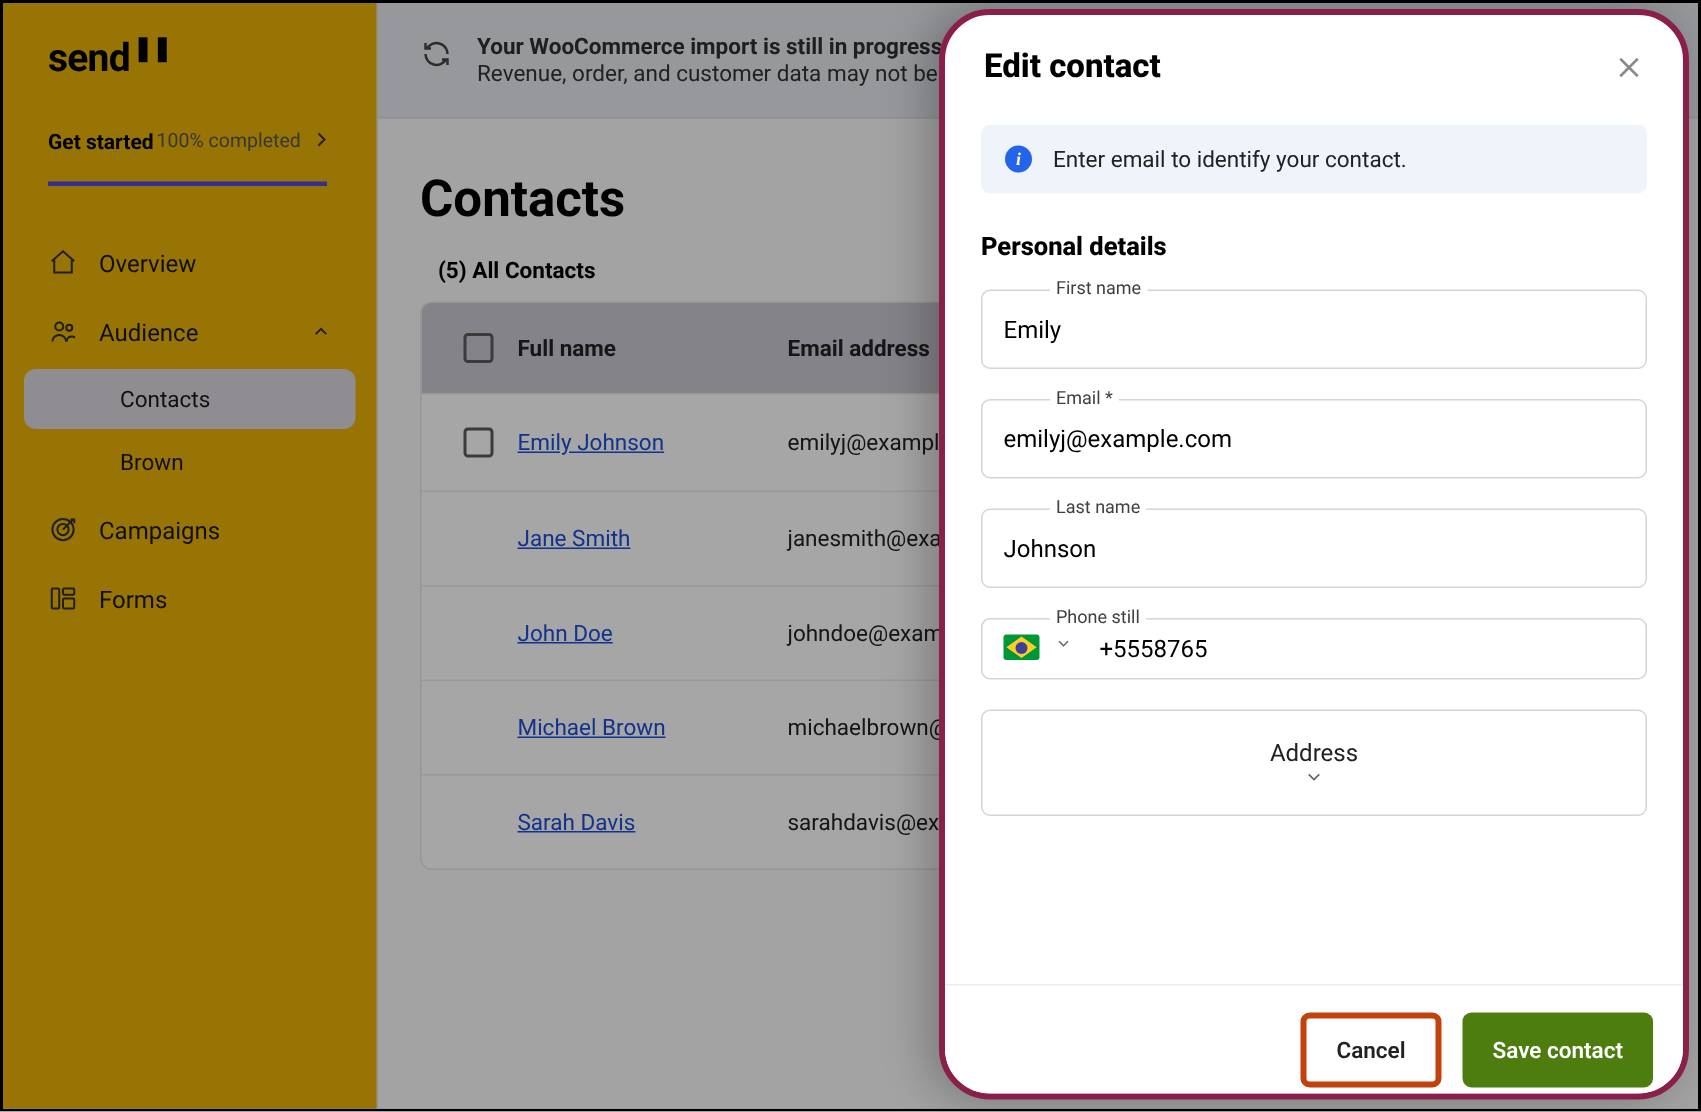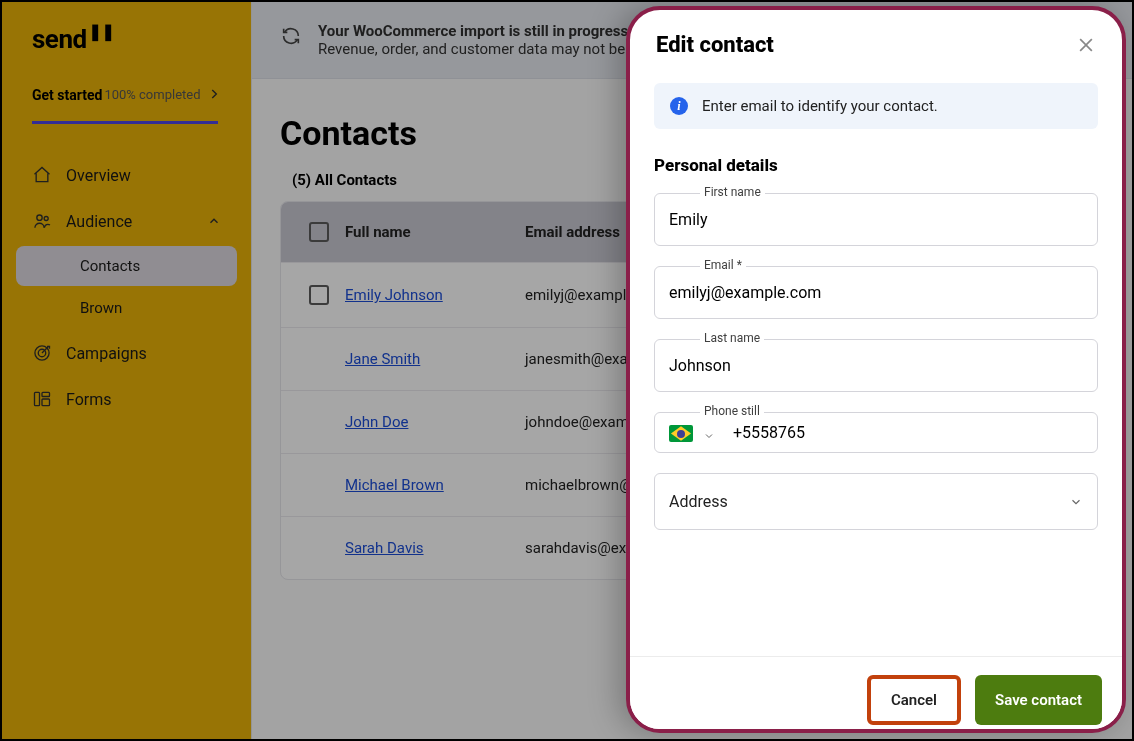--- a/index.html
+++ b/index.html
@@ -106,36 +106,36 @@
     position: relative; border: 1px solid #d4d4da; border-radius: 6px; margin-bottom: 20px;
   }
   .field-label {
     position: absolute; top: -9px; left: 12px; background: #fff; padding: 0 4px;
     font-size: 12px; color: #404040; margin-left: 33px;
   }
   .field-input {
     border: none; outline: none; width: 100%; padding: 16px 14px; font-size: 16px; background: transparent;
     border-radius: 6px;
   }
-  .phone-row { display: flex; align-items: flex-end; padding: 10px 14px; gap: 10px; }
+  .phone-row { display: flex; align-items: flex-start; padding: 10px 14px; gap: 10px; }
   .flag {
     width: 24px; height: 17px; background: linear-gradient(#009739,#009739); position: relative; border-radius:2px;
   }
   .flag::before {
     content:""; position:absolute; inset:0; clip-path: polygon(50% 8%, 92% 50%, 50% 92%, 8% 50%);
     background:#ffcc29;
   }
   .flag::after {
     content:""; position:absolute; left:50%; top:50%; width:8px; height:8px; background:#3e4095; border-radius:50%;
     transform:translate(-50%,-50%);
   }
   .flag-caret { width:12px; height:12px; stroke:#666; stroke-width:2; fill:none;}
   .phone-text { font-size: 16px; padding-left:8px;}
   .select-row {
-    display:flex; align-items:center; justify-content:space-between; padding:18px 14px;
+    display:flex; align-items:center; justify-content:space-between; padding:18px 14px;flex-direction:column;
   }
   .select-label { font-size:16px; color:#222; }
   .caret-down { width:14px; height:14px; stroke:#666; stroke-width:2; fill:none; }
   .drawer-foot {
     border-top: 1px solid #ececec; background:#fff;
     display:flex; justify-content:flex-end; gap:14px; padding: 18px 20px 4px 20px;
   }
   .btn {
     padding: 12px 20px; border-radius: 6px; font-size: 15px; font-weight:600; cursor:pointer; border:none;
   }

